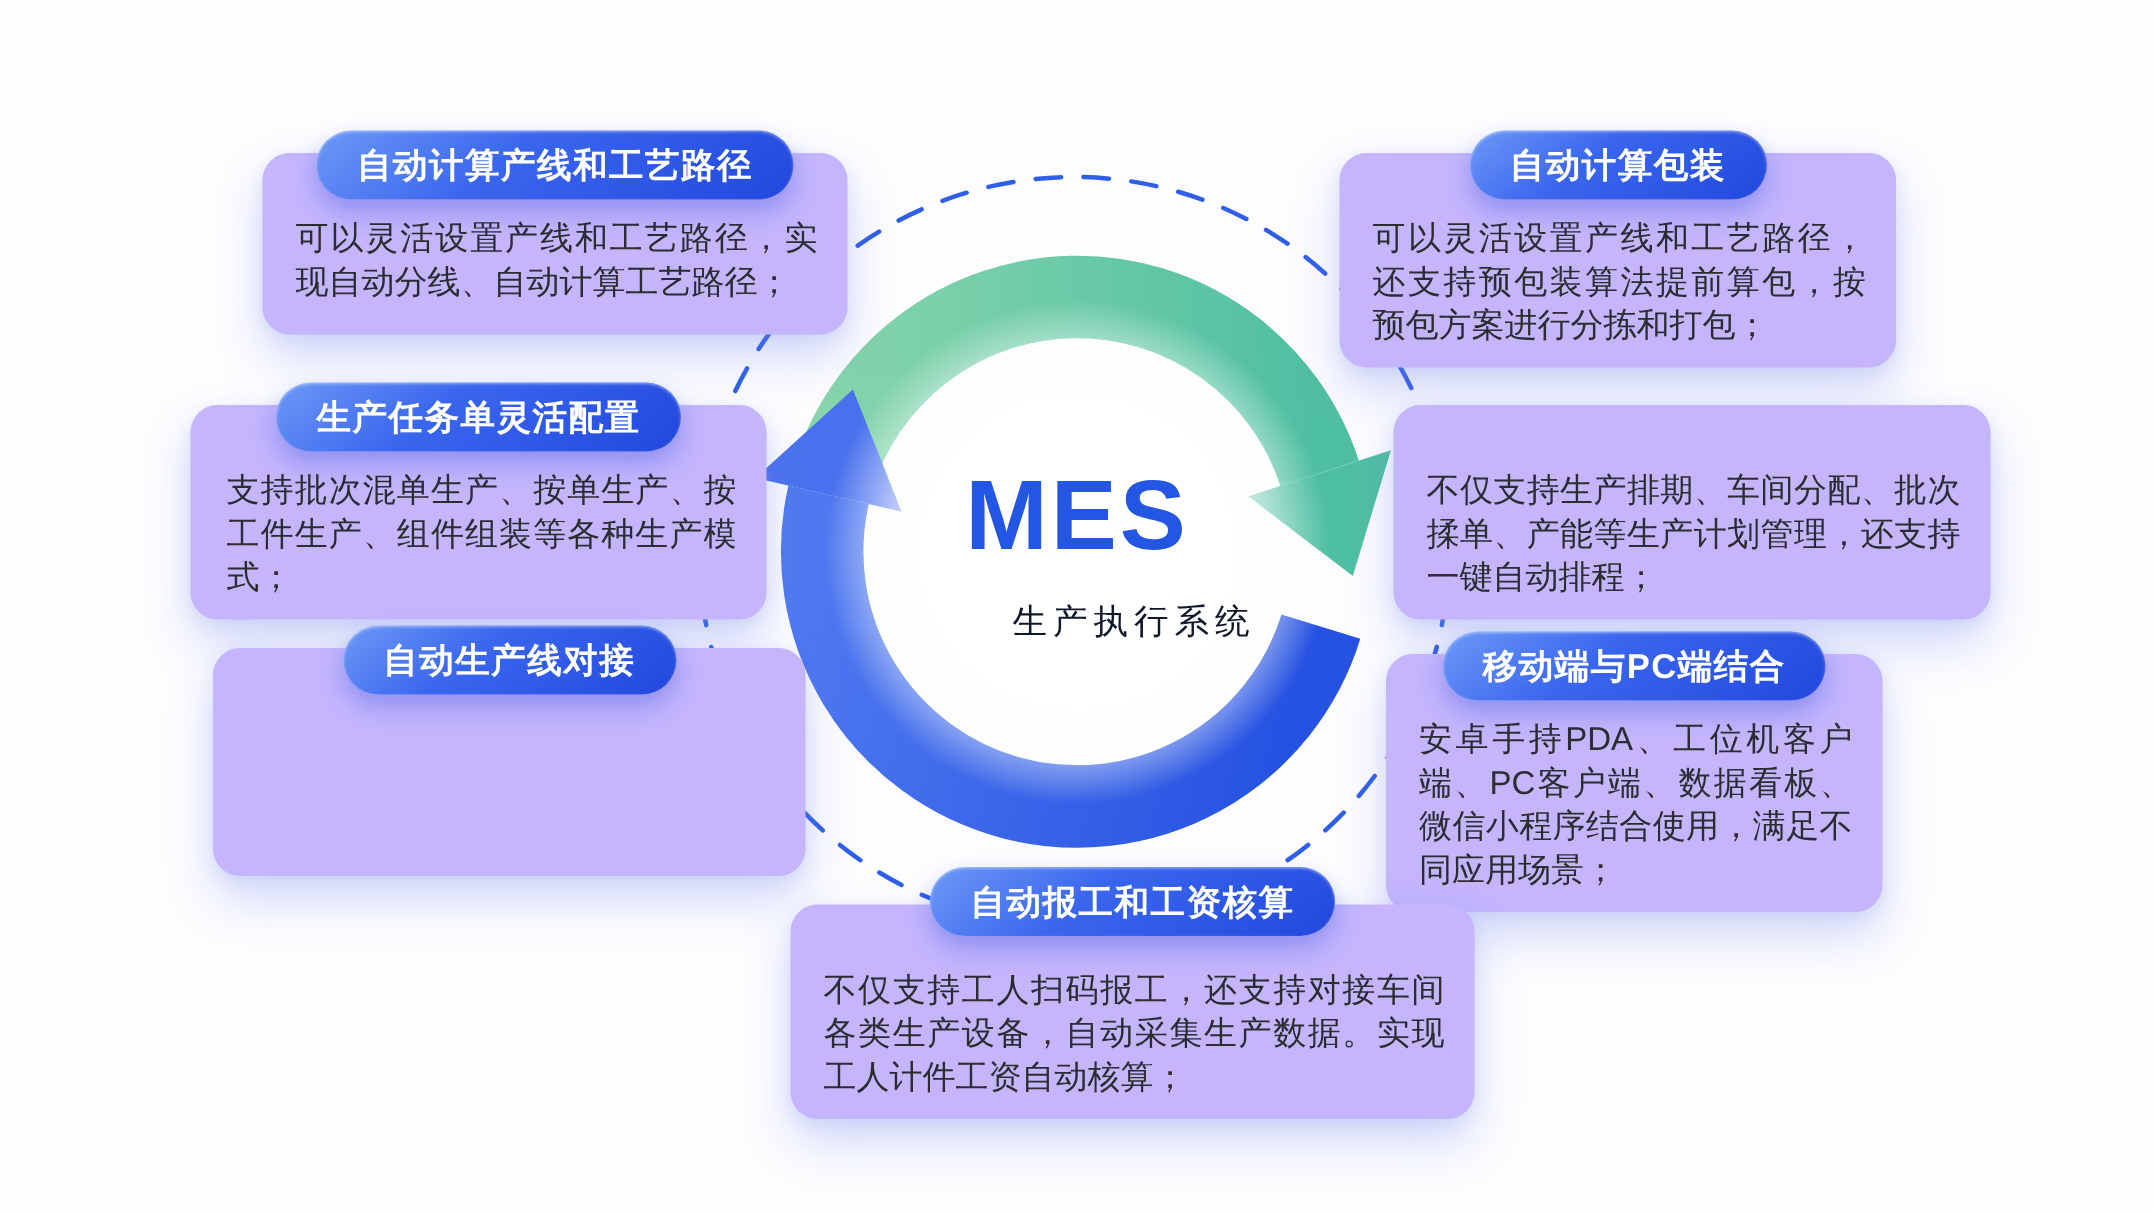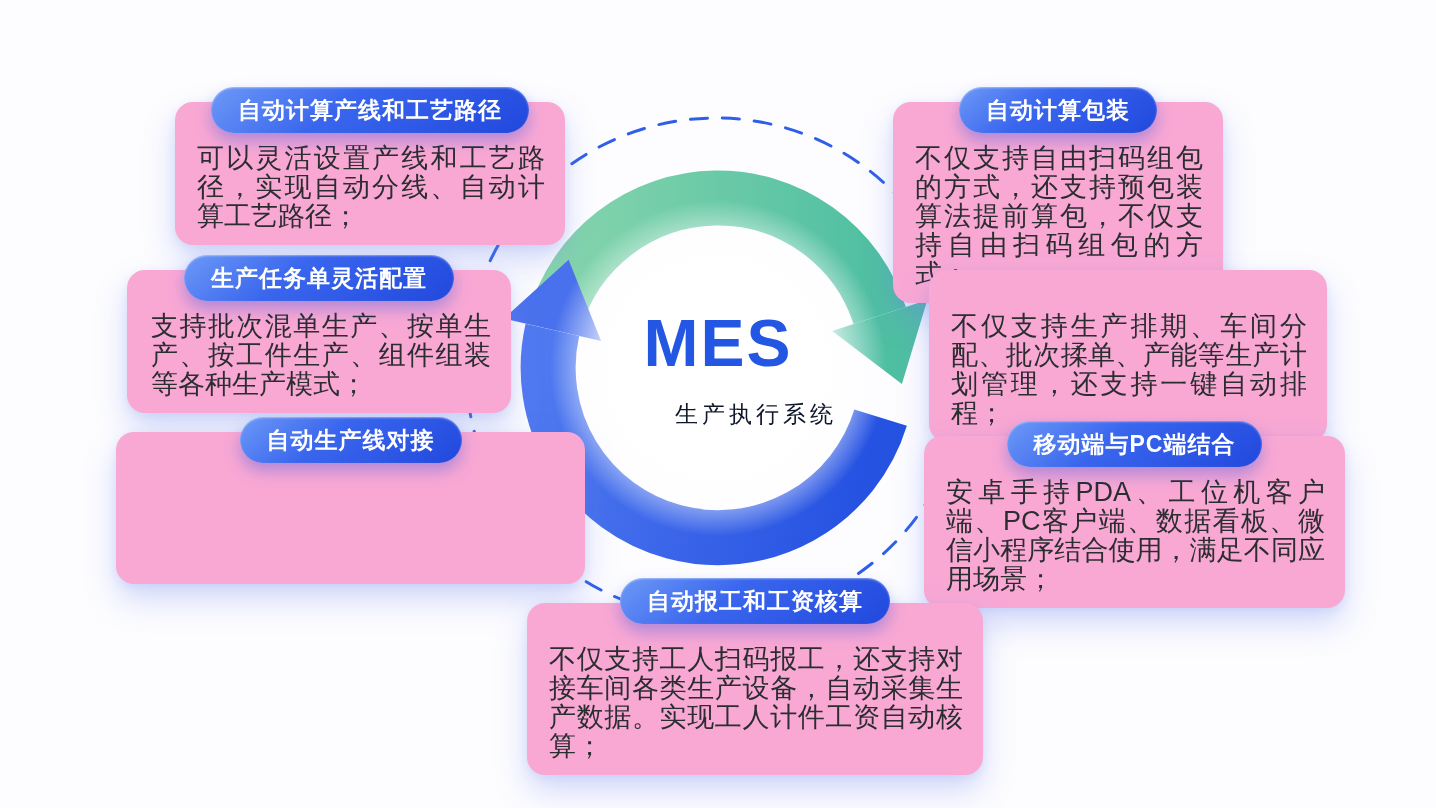--- a/index.html
+++ b/index.html
@@ -20,41 +20,41 @@
   }
   .mes-subtitle {
     position:absolute; left:756px; top:399px; transform:translateX(-50%);
     z-index:1; font-size:23px; letter-spacing:4px; color:#0f172a;
     white-space:nowrap;
   }
 
   
   .card {
     position:absolute; z-index:2;
-    background:#f9a8d4; border-radius:18px;
+    background:#c4b5fd; border-radius:18px;
     box-shadow:0 16px 32px rgba(112,134,235,0.30), 0 3px 10px rgba(112,134,235,0.14);
     padding:42px 20px 14px 22px;
   }
   .card .pill {
     position:absolute; top:-15px; left:50%; transform:translateX(-50%);
     height:46px; line-height:46px; padding:0 27px;
     border-radius:24px; white-space:nowrap;
     background:linear-gradient(140deg,#6d99f7 0%, #3a66ee 40%, #2148dd 100%);
     box-shadow:0 8px 16px rgba(43,77,221,0.35), inset 0 1px 2px rgba(255,255,255,0.45);
     color:#ffffff; font-size:23px; font-weight:bold; letter-spacing:1px;
   }
   .card .body {
-    font-size:27px; line-height:29px; color:#2b2d31; text-align:justify;
+    font-size:22px; line-height:29px; color:#2b2d31; text-align:justify;
   }
   .pos-l1 { left:175px; top:102px; width:390px; min-height:121px; }
   .pos-l2 { left:127px; top:270px; width:384px; min-height:124px;padding-left:24px; }
-  .pos-l3 { left:116px; top:432px; width:469px; min-height:152px;padding-left:41px; }
-  .pos-r1 { left:893px; top:102px; width:330px; min-height:124px; }
+  .pos-l3 { left:142px; top:432px; width:395px; min-height:152px;padding-left:41px; }
+  .pos-r1 { left:893px; top:102px; width:371px; min-height:124px; }
   .pos-r2 { left:929px; top:270px; width:398px; min-height:128px; }
-  .pos-r3 { left:924px; top:436px; width:421px; min-height:132px; }
+  .pos-r3 { left:924px; top:436px; width:331px; min-height:132px; }
   .pos-b1 { left:527px; top:603px; width:456px; min-height:130px; }
   .pos-b1 .pill { top:-25px; }
 </style>
 </head>
 <body>
 
 <svg class="bg-svg" width="1436" height="808" viewBox="0 0 1436 808">
   <defs>
     <linearGradient id="gradGreen" gradientUnits="userSpaceOnUse" x1="555" y1="321" x2="880" y2="316">
       <stop offset="0" stop-color="#86d5ac"></stop>
@@ -94,21 +94,21 @@
   <div class="pill">生产任务单灵活配置</div>
   <p class="body">支持批次混单生产、按单生产、按工件生产、组件组装等各种生产模式；</p>
 </div>
 
 <div class="card pos-l3">
   <div class="pill">自动生产线对接</div>
 </div>
 
 <div class="card pos-r1">
   <div class="pill">自动计算包装</div>
-  <p class="body">不仅支持自由扫码组包的方式，还支持预包装算法提前算包，不仅支持自由扫码组包的方式；</p>
+  <p class="body">可以灵活设置产线和工艺路径，还支持预包装算法提前算包，按预包方案进行分拣和打包；</p>
 </div>
 
 <div class="card pos-r2">
   <p class="body">不仅支持生产排期、车间分配、批次揉单、产能等生产计划管理，还支持一键自动排程；</p>
 </div>
 
 <div class="card pos-r3">
   <div class="pill">移动端与PC端结合</div>
   <p class="body">安卓手持PDA、工位机客户端、PC客户端、数据看板、微信小程序结合使用，满足不同应用场景；</p>
 </div>

